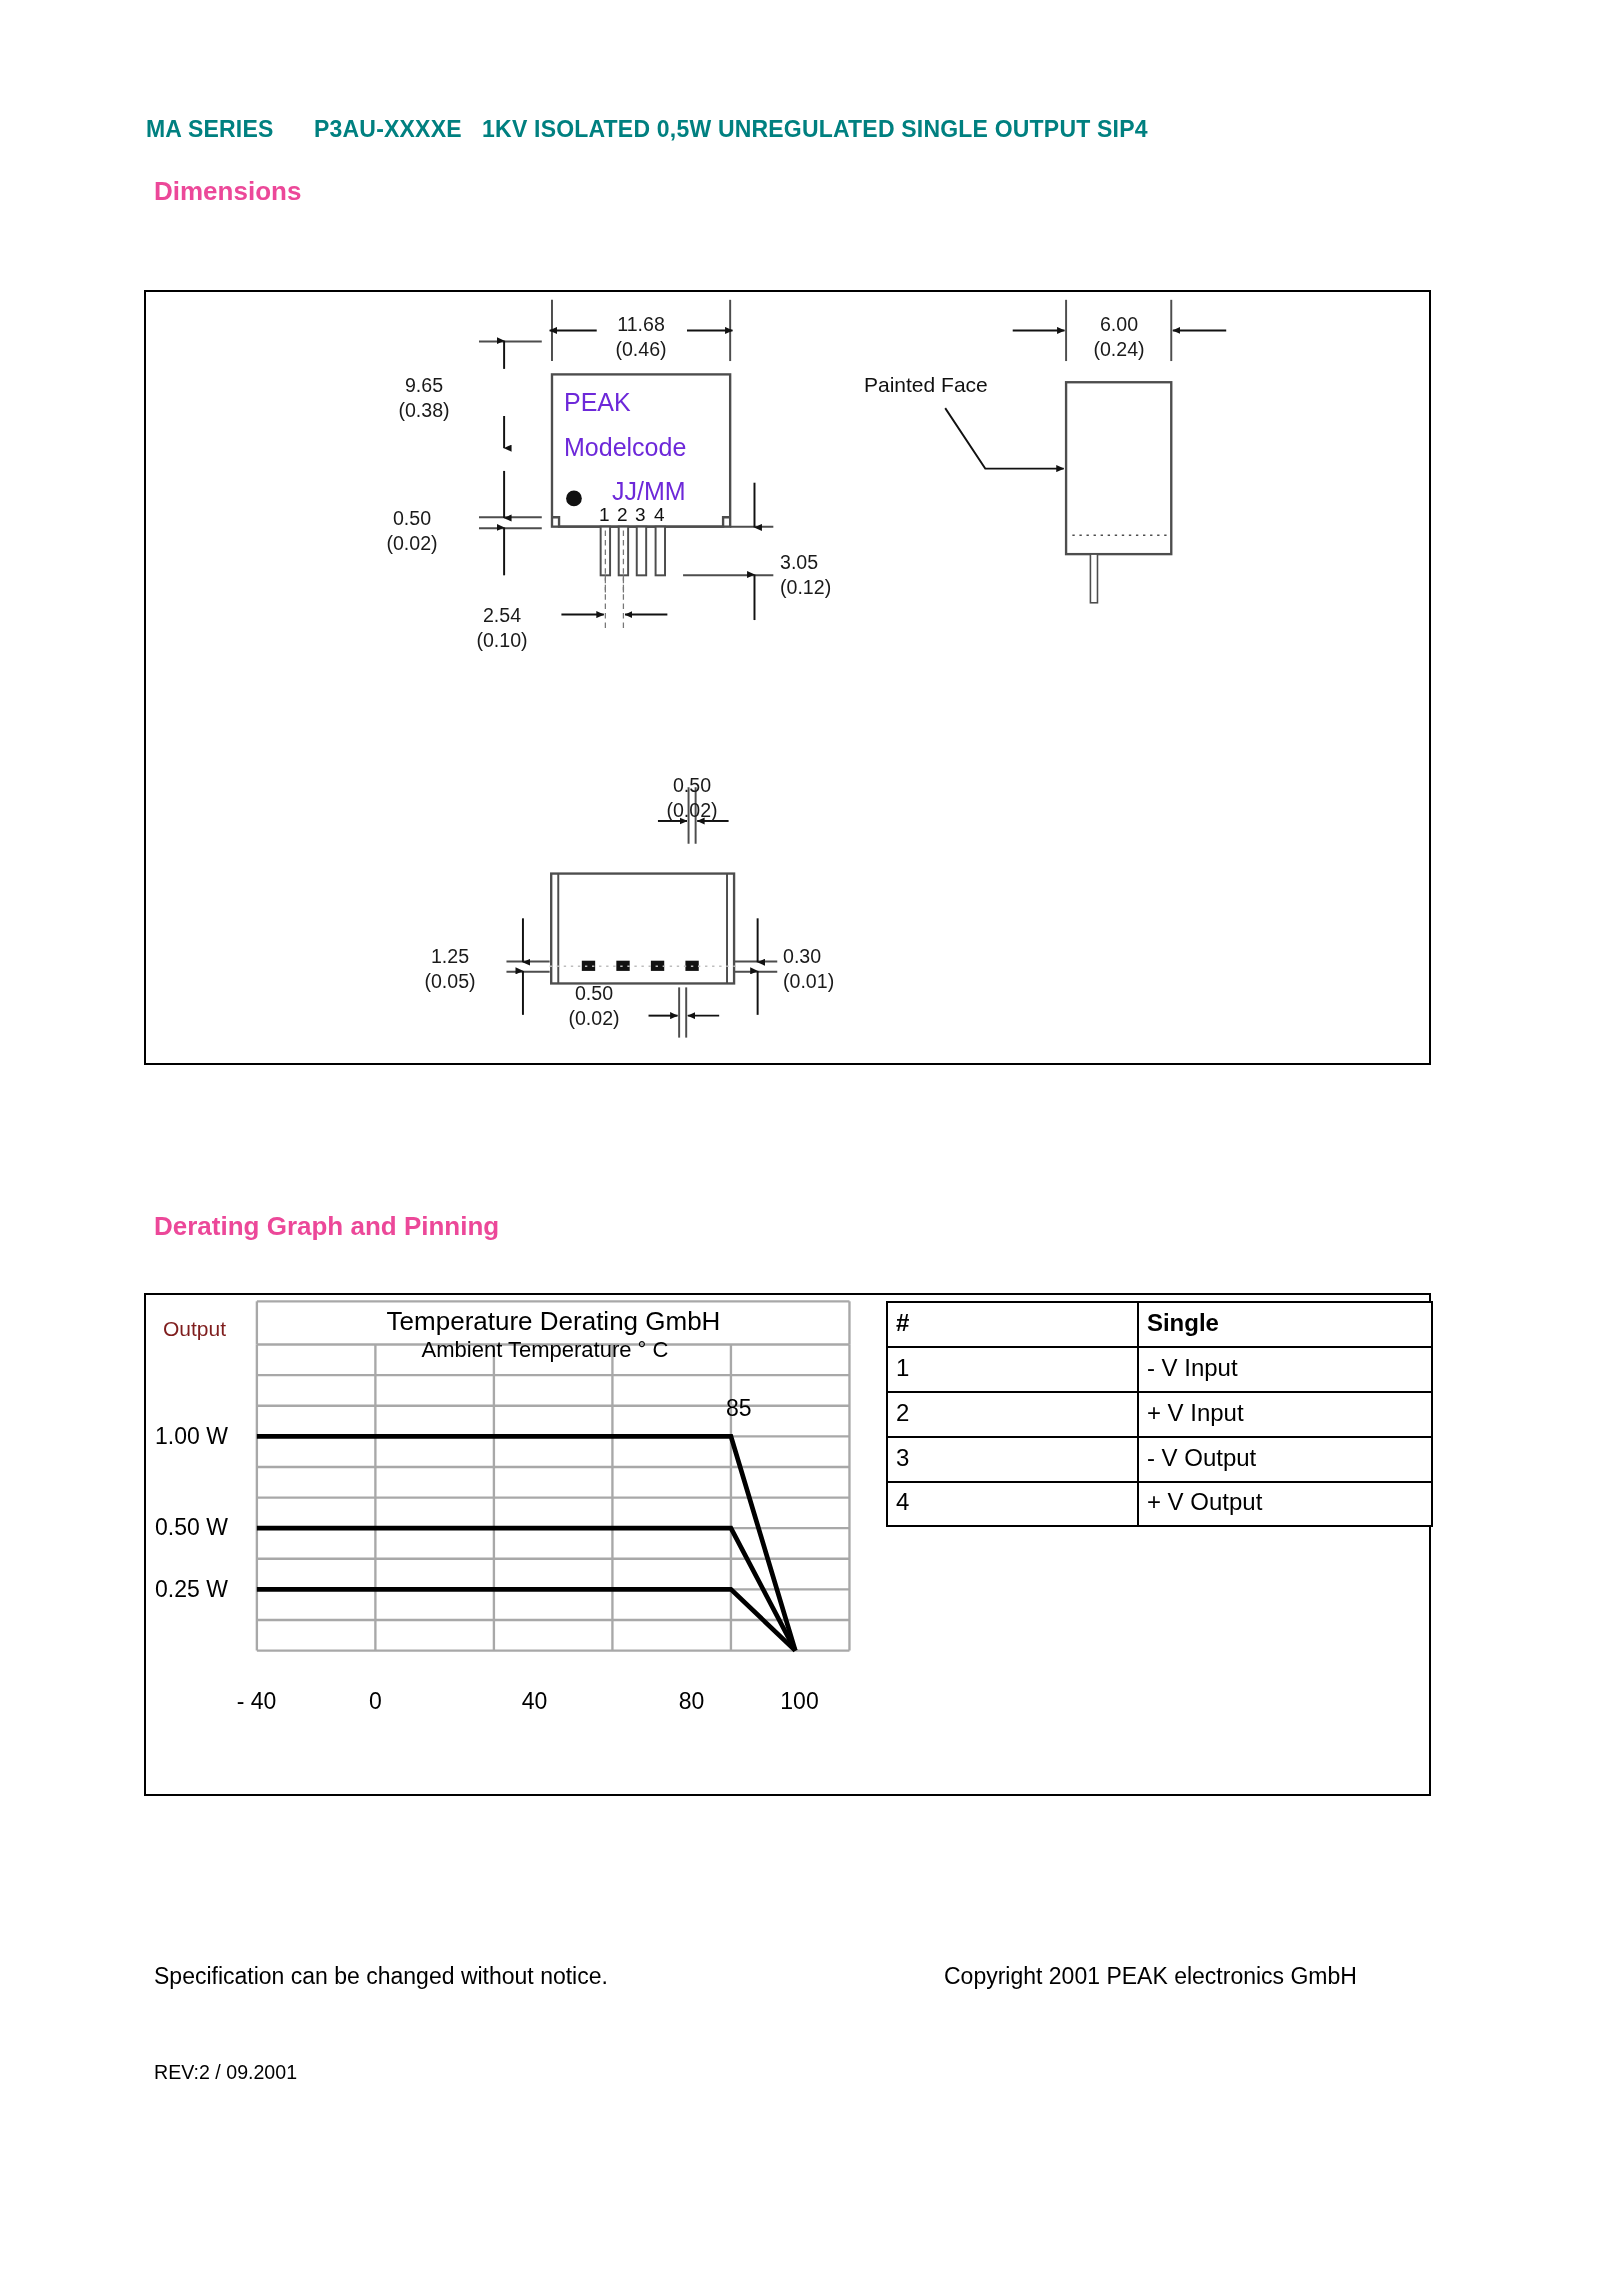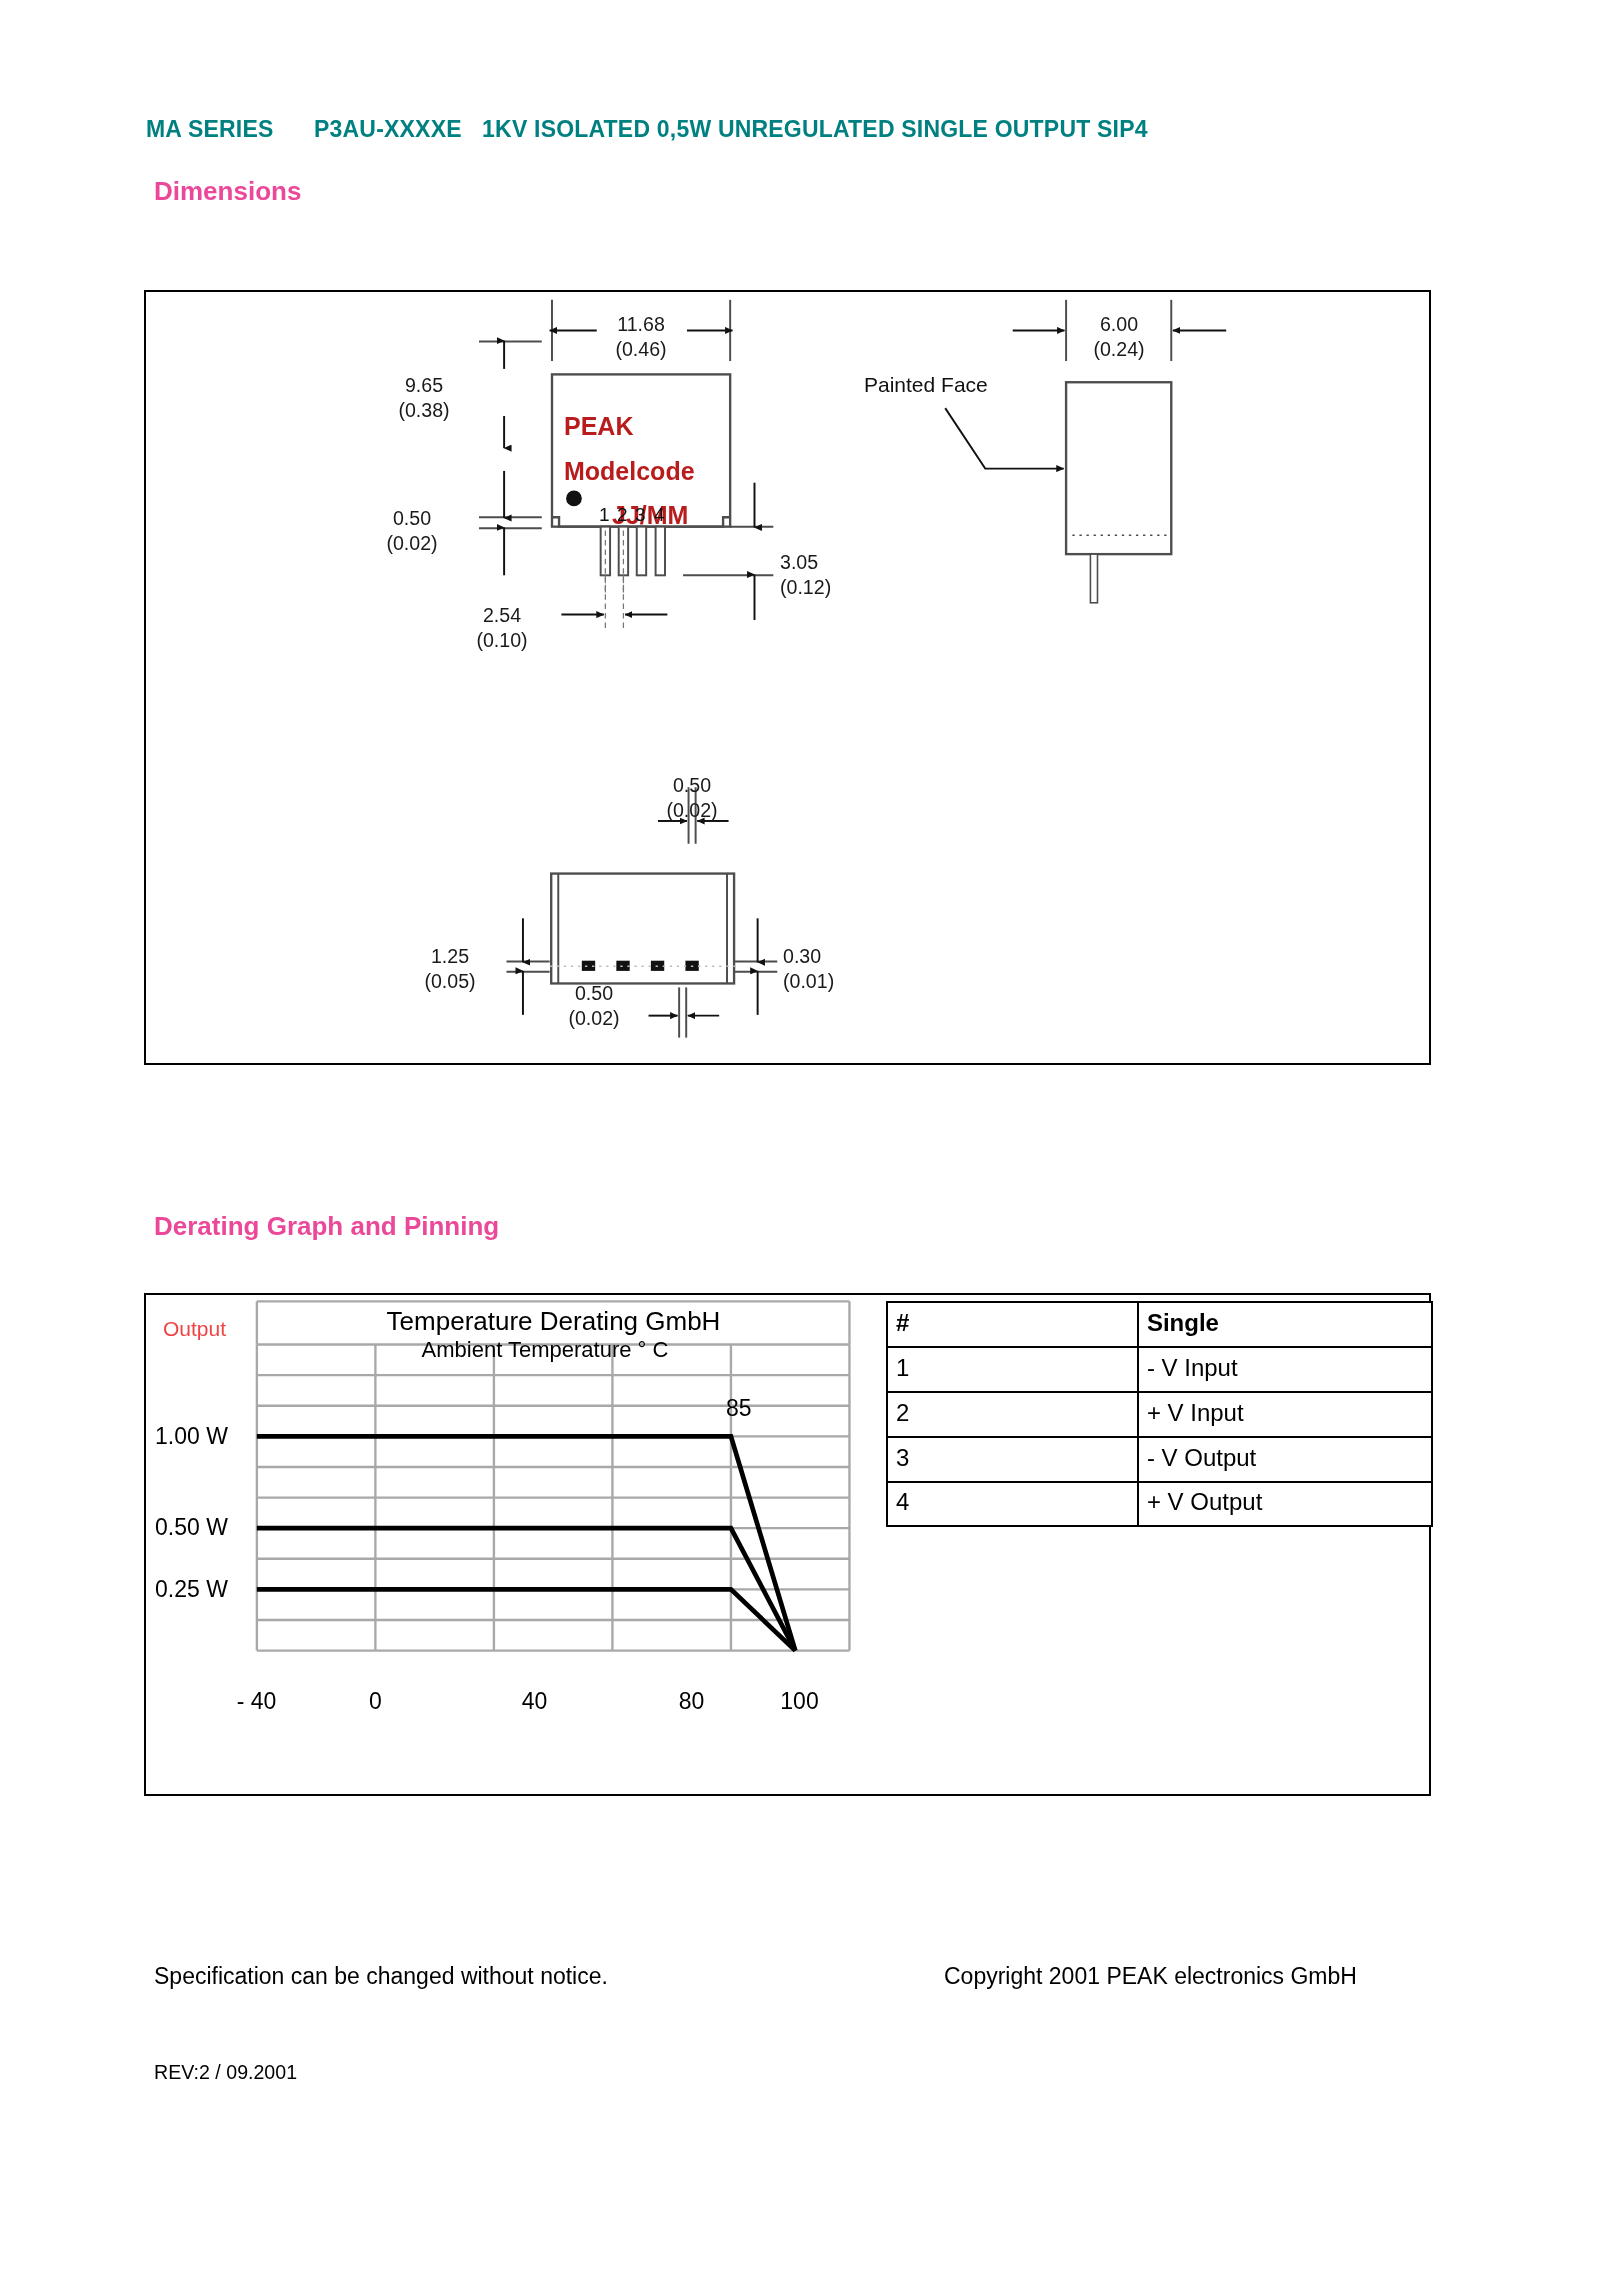--- a/index.html
+++ b/index.html
@@ -75,25 +75,24 @@
     white-space: nowrap;
     color: #1a1a1a;
     text-align: center;
   }
 
   .svgwrap { position: absolute; left: 0; top: 0; }
 
   
   .chip-label {
     position: absolute;
-    font-weight: bold;
+    font-weight: normal;
     font-size: 25px;
-    color: #b91c1c;
-    white-space: nowrap;
-    margin-top: 24px;
+    color: #6d28d9;
+    white-space: nowrap;
   }
   .pin-num {
     position: absolute;
     font-size: 19px;
     color: #111;
   }
   .painted-face-label {
     position: absolute;
     font-size: 21px;
     color: #111;
@@ -102,21 +101,21 @@
 
   
   #graph-area {
     position: absolute;
     left: 0; top: 0;
   }
   .graph-axis-label {
     position: absolute;
     font-size: 21px;
     white-space: nowrap;
-    color: #ef4444;
+    color: #7f1d1d;
   }
   .graph-title {
     position: absolute;
     font-size: 26px;
     white-space: nowrap;
     color: #000;
   }
   .graph-subtitle {
     position: absolute;
     font-size: 22px;

